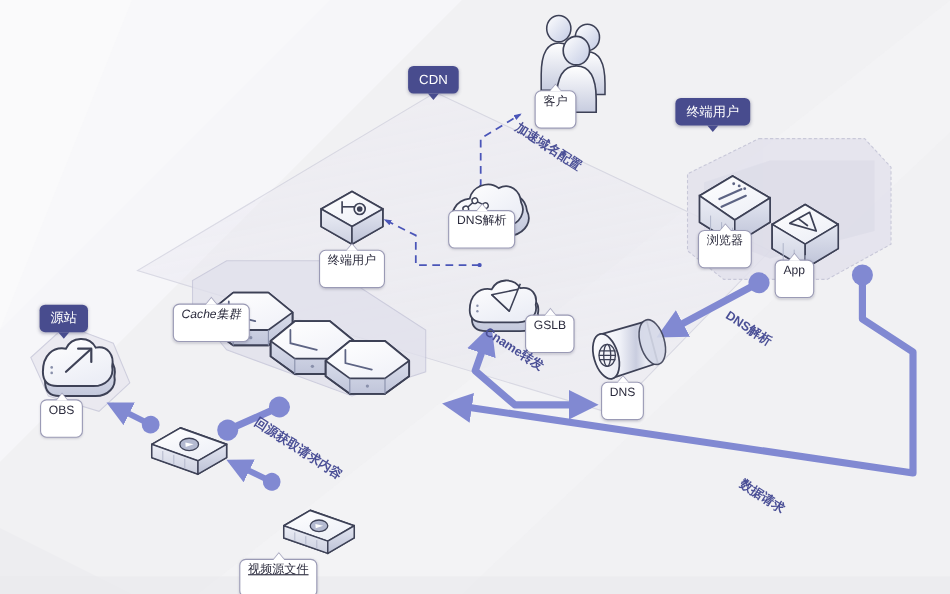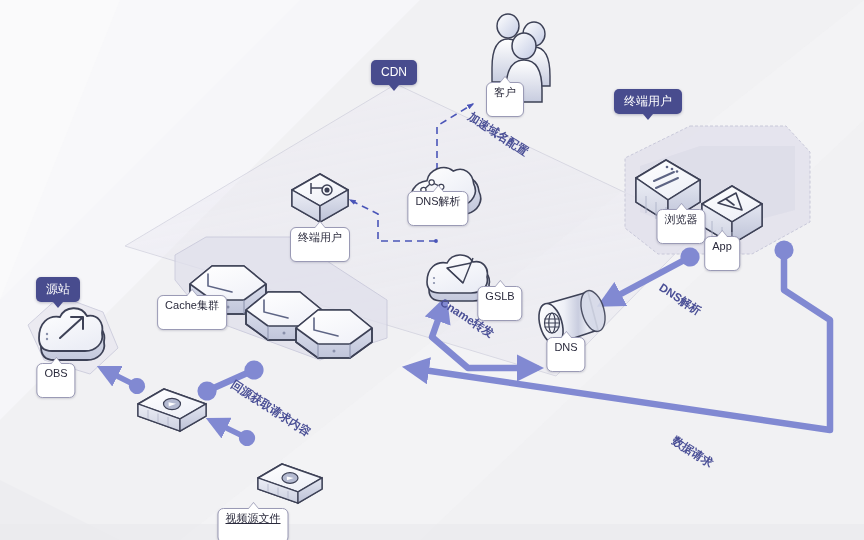--- a/index.html
+++ b/index.html
@@ -381,25 +381,25 @@
 
   <div class="htmlLayer">
 
     <div class="badge" style="left:394px;top:60px;">CDN</div>
     <div class="badge" style="left:58px;top:277px;">源站</div>
     <div class="badge" style="left:648px;top:89px;">终端用户</div>
 
     <div class="chip ptr-up" style="left:505px;top:82px;">客户</div>
     <div class="chip ptr-up" style="left:438px;top:191px;">DNS解析</div>
     <div class="chip ptr-up" style="left:320px;top:227px;">终端用户</div>
-    <div class="chip ptr-up" style="left:192px;top:295px;">Cache集群</div>
+    <div class="chip ptr-up" style="left:192px;top:276px;font-style:italic;">Cache集群</div>
     <div class="chip ptr-up" style="left:452px;top:286px;margin-left:48px;">GSLB</div>
-    <div class="chip ptr-up" style="left:566px;top:337px;">DNS</div>
+    <div class="chip ptr-up" style="left:566px;top:347px;">DNS</div>
     <div class="chip ptr-up" style="left:56px;top:363px;">OBS</div>
-    <div class="chip ptr-up" style="left:681px;top:209px;">浏览器</div>
+    <div class="chip ptr-up" style="left:659px;top:209px;">浏览器</div>
     <div class="chip ptr-up" style="left:722px;top:236px;">App</div>
     <div class="chip ptr-up" style="left:253px;top:508px;text-decoration:underline;">视频源文件</div>
 
     <div class="flowlbl" style="left:469px;top:110px;transform:rotate(33deg);">加速域名配置</div>
     <div class="flowlbl" style="left:660px;top:281px;transform:rotate(33deg);">DNS解析</div>
     <div class="flowlbl" style="left:441px;top:296px;transform:rotate(33deg);">Cname转发</div>
     <div class="flowlbl" style="left:673px;top:434px;transform:rotate(33deg);">数据请求</div>
     <div class="flowlbl" style="left:232px;top:378px;transform:rotate(33deg);">回源获取请求内容</div>
 
   </div>

